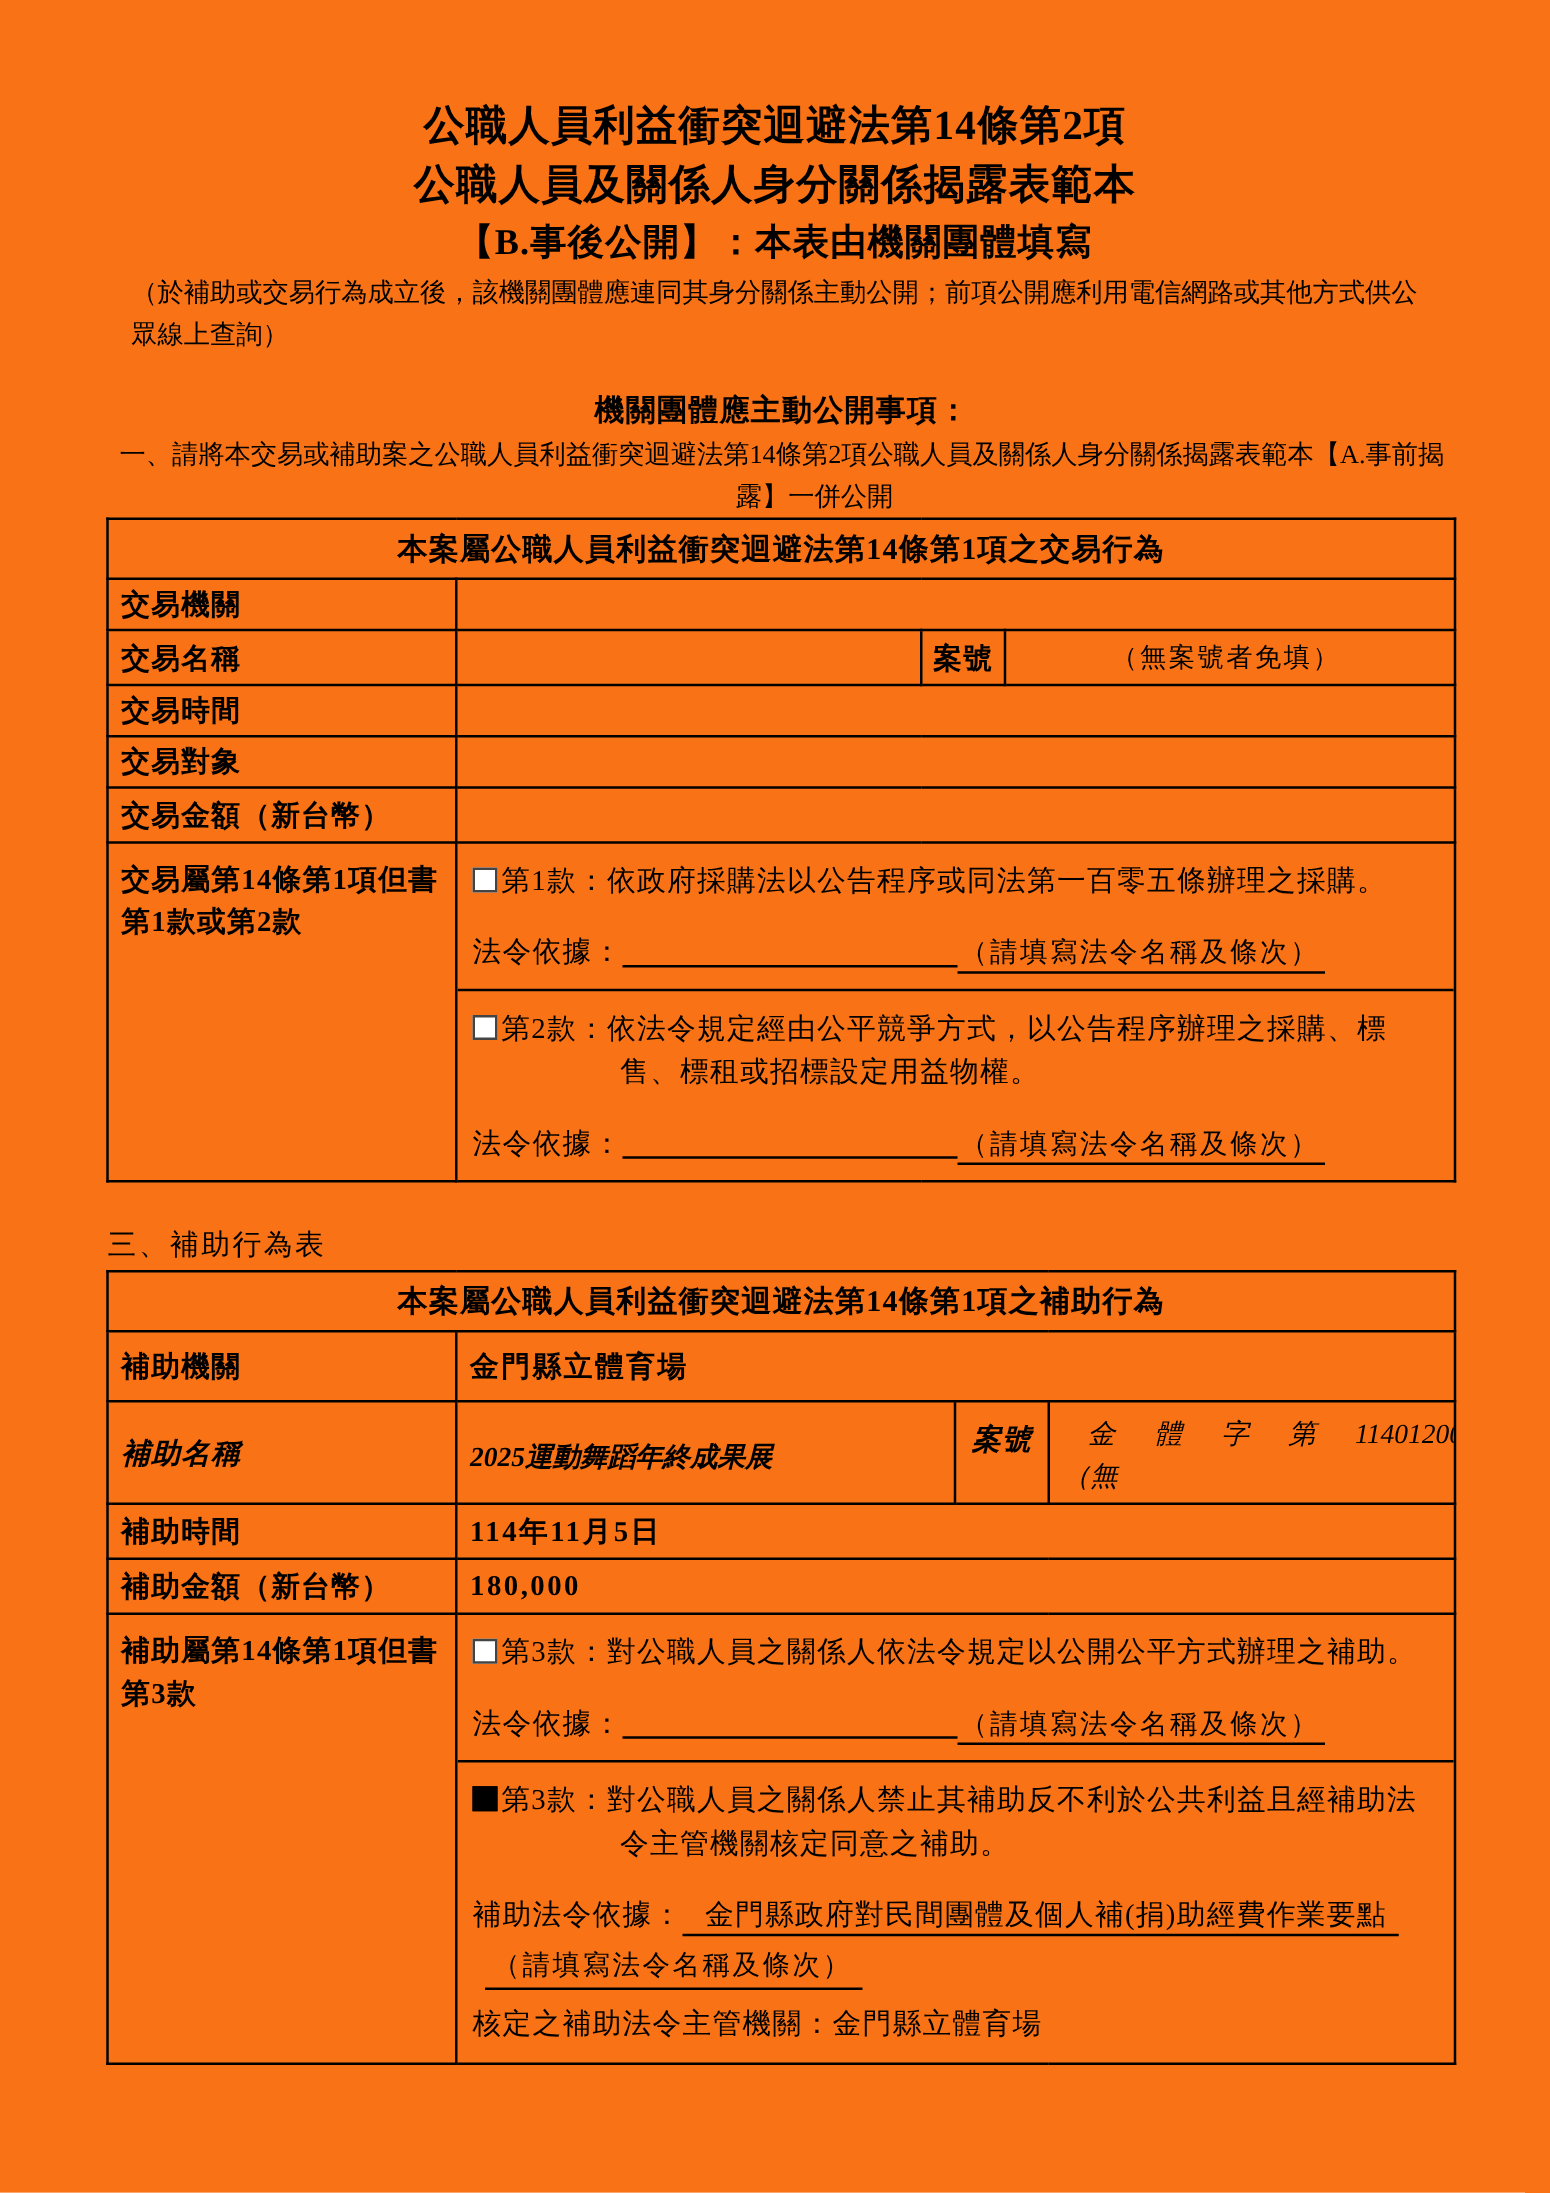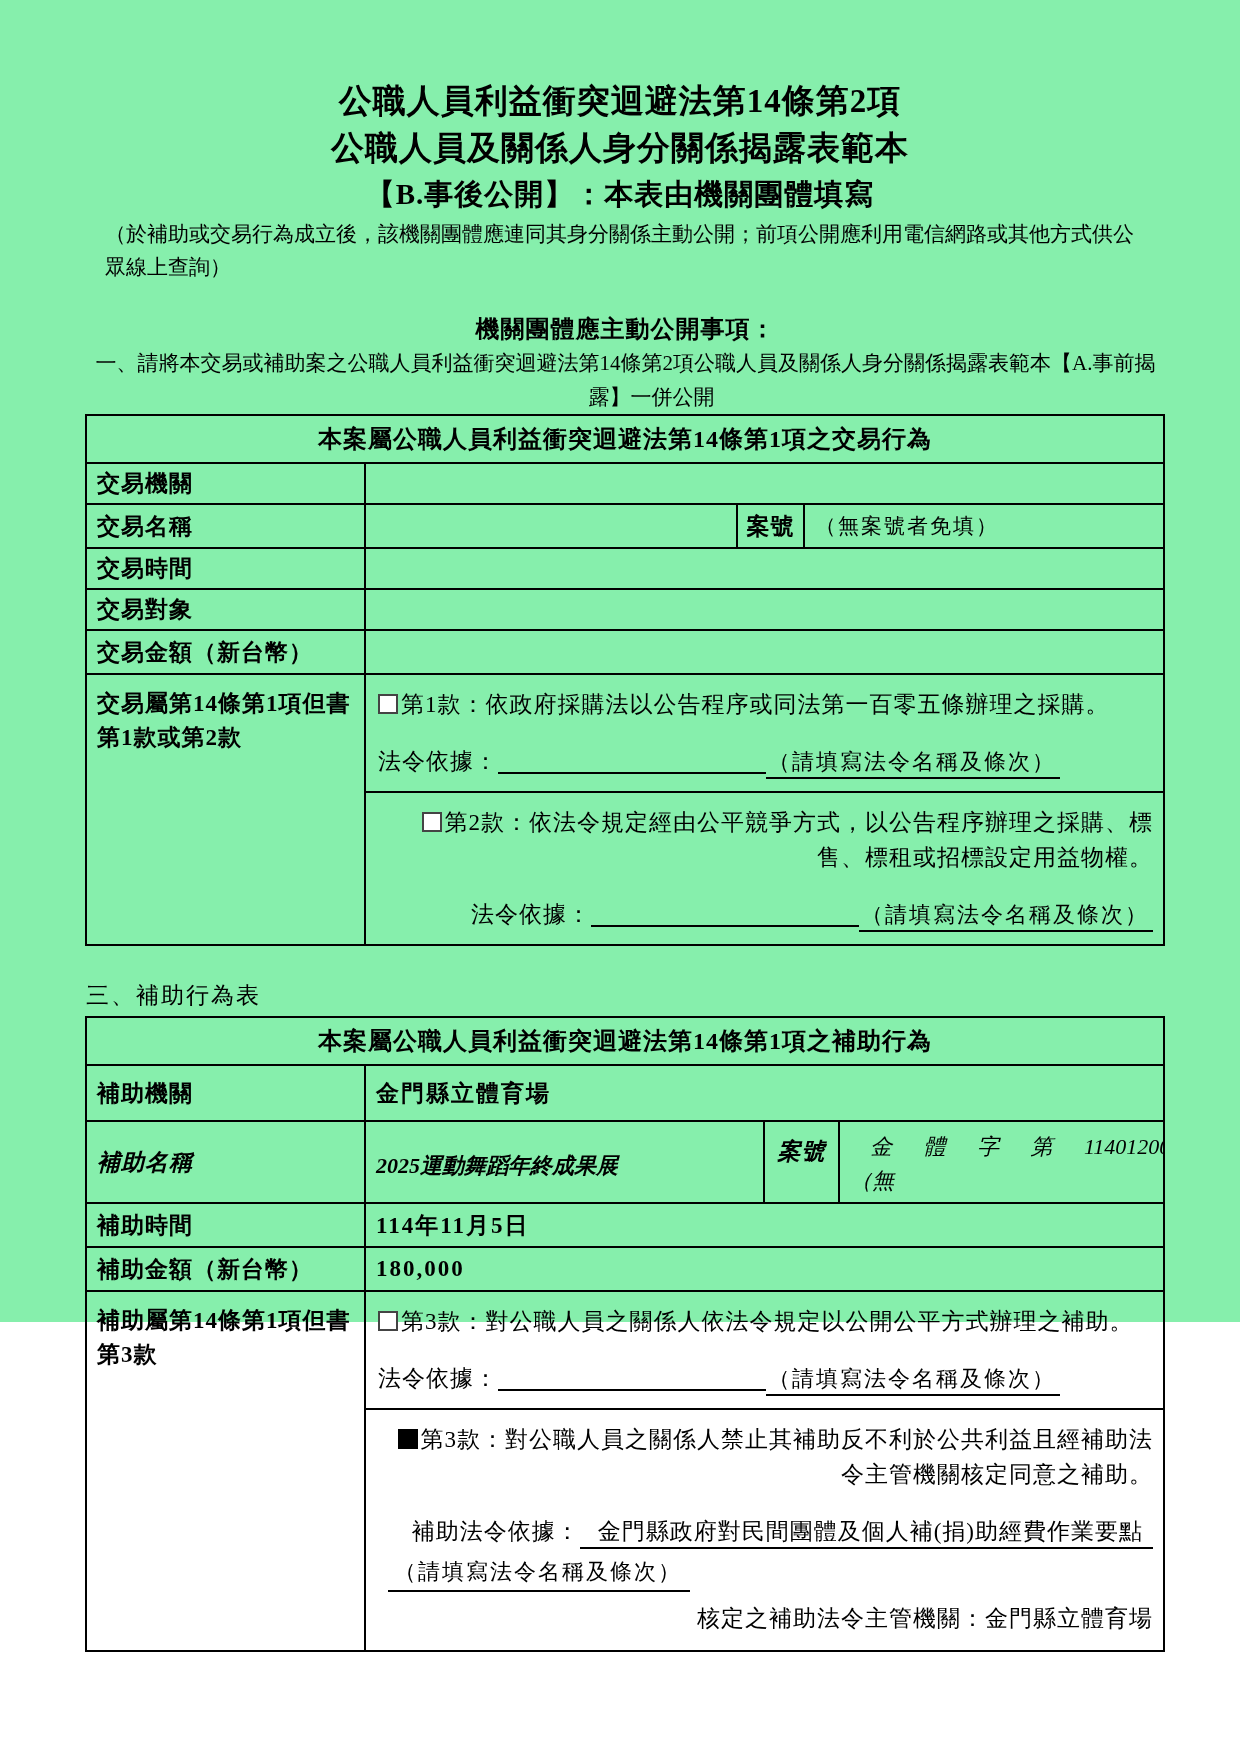--- a/index.html
+++ b/index.html
@@ -2,21 +2,21 @@
 <html><head>
 <meta charset="utf-8">
 <style>
   * { margin:0; padding:0; box-sizing:border-box; }
   html,body { background:#ffffff; color:#000000; }
   body {
     width:1240px; height:1754px;
     font-family:"Liberation Serif","DejaVu Serif",serif;
     position:relative; overflow:hidden;
   }
-  .page { width:1240px; height:1322px; background:#86efac; }
+  .page { width:1240px; height:1754px; background:#f97316; }
 
   
   .title-main { text-align:center; font-size:33px; font-weight:bold; line-height:47px; letter-spacing:1px; }
   .title-first { padding-top:78px; }
   .title-sub { text-align:center; font-size:29px; font-weight:bold; line-height:44px; letter-spacing:1px; }
   .title-note { width:1030px; margin:2px auto 0; text-align:left; font-size:21px; line-height:33px; }
 
   
   .pub { margin:28px 0 0 78px; width:1095px;text-align:center; }
   .pub-h { font-size:24px; font-weight:bold; line-height:34px; letter-spacing:1px; }
@@ -30,33 +30,33 @@
   table.form-table td { border:2px solid #000; vertical-align:middle; overflow:hidden; }
   td.thead { height:48px; text-align:center; font-size:24px; font-weight:bold; letter-spacing:1px; }
   td.lbl { font-size:23px; font-weight:bold; padding:4px 4px 4px 10px; letter-spacing:1px; }
   td.lbl.center { text-align:center; padding:4px 2px; }
   td.lbl.top { vertical-align:top; padding-top:12px; line-height:34px; }
   td.val { font-size:23px; padding:4px 6px 4px 10px; }
   tr.h40 { height:40px; }
   tr.h44 { height:44px; }
   tr.h56 { height:56px; }
   tr.h80 { height:80px;font-style:italic; }
-  td.notecell { text-align:left; padding-right:16px; }
+  td.notecell { text-align:center; padding-right:16px; }
   .notetext { font-size:21px; letter-spacing:2px; }
 
   .bigval { font-size:30px; font-weight:bold; padding-left:12px; letter-spacing:2px; }
   td.subname { vertical-align:top; padding-top:12px; font-size:22px; font-weight:bold; }
   td.caseval { vertical-align:top; padding:8px 8px 4px 8px; }
   .case-line1 { font-size:22px; word-spacing:26px; padding-left:22px; line-height:34px; white-space:nowrap; }
   .case-line2 { font-size:22px; line-height:34px; padding-left:2px; }
 
   
   td.optcell { padding:0; vertical-align:top; }
   .optbox { padding:12px 10px 14px 12px; }
-  .optbox + .optbox { border-top:2px solid #000;text-align:right; }
+  .optbox + .optbox { border-top:2px solid #000; }
   .opt-text { display:block; font-size:23px; line-height:35px; padding-left:118px; text-indent:-118px; letter-spacing:1px; }
   .cb { display:inline-block; width:20px; height:20px; border:2px solid #444; background:#fff; vertical-align:-2px; margin-right:3px; }
   .cb.checked { background:#000; border-color:#000; }
   .law-line { margin-top:24px; font-size:23px; letter-spacing:1px; }
   .blank { display:inline-block; width:268px; height:26px; border-bottom:2px solid #000; vertical-align:-5px; }
   .law-note { font-size:22px; border-bottom:2px solid #000; padding:0 4px 3px 2px; letter-spacing:2px; }
   .ul-val { border-bottom:2px solid #000; padding:0 10px 3px 18px; }
   .law-note2 { width:fit-content; font-size:22px; border-bottom:2px solid #000; margin:10px 0 0 10px; padding:0 8px 3px 6px; letter-spacing:2px; }
   .s-line { font-size:23px; line-height:35px; margin-top:9px; letter-spacing:1px; }
 </style>

